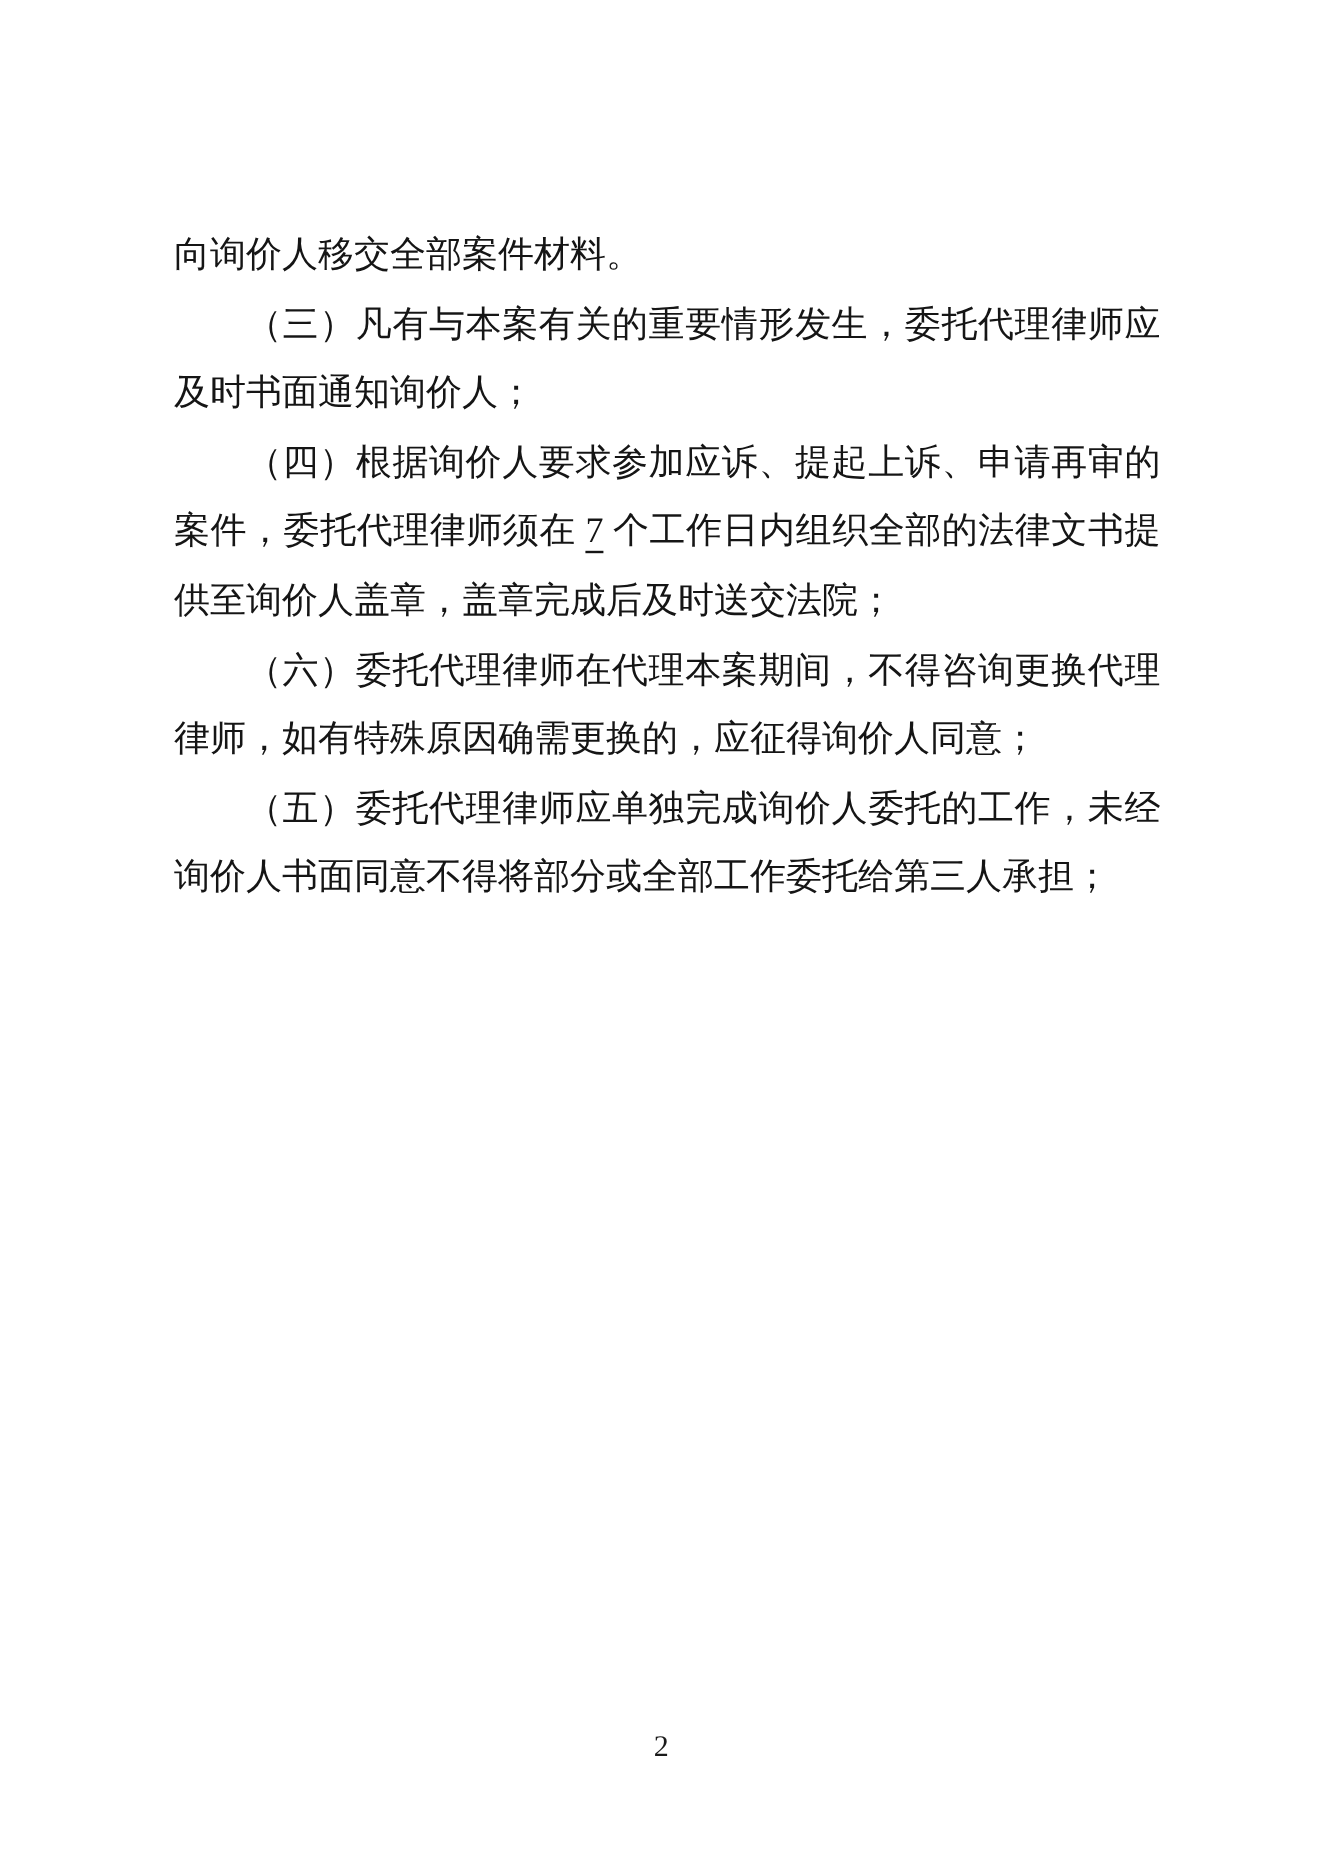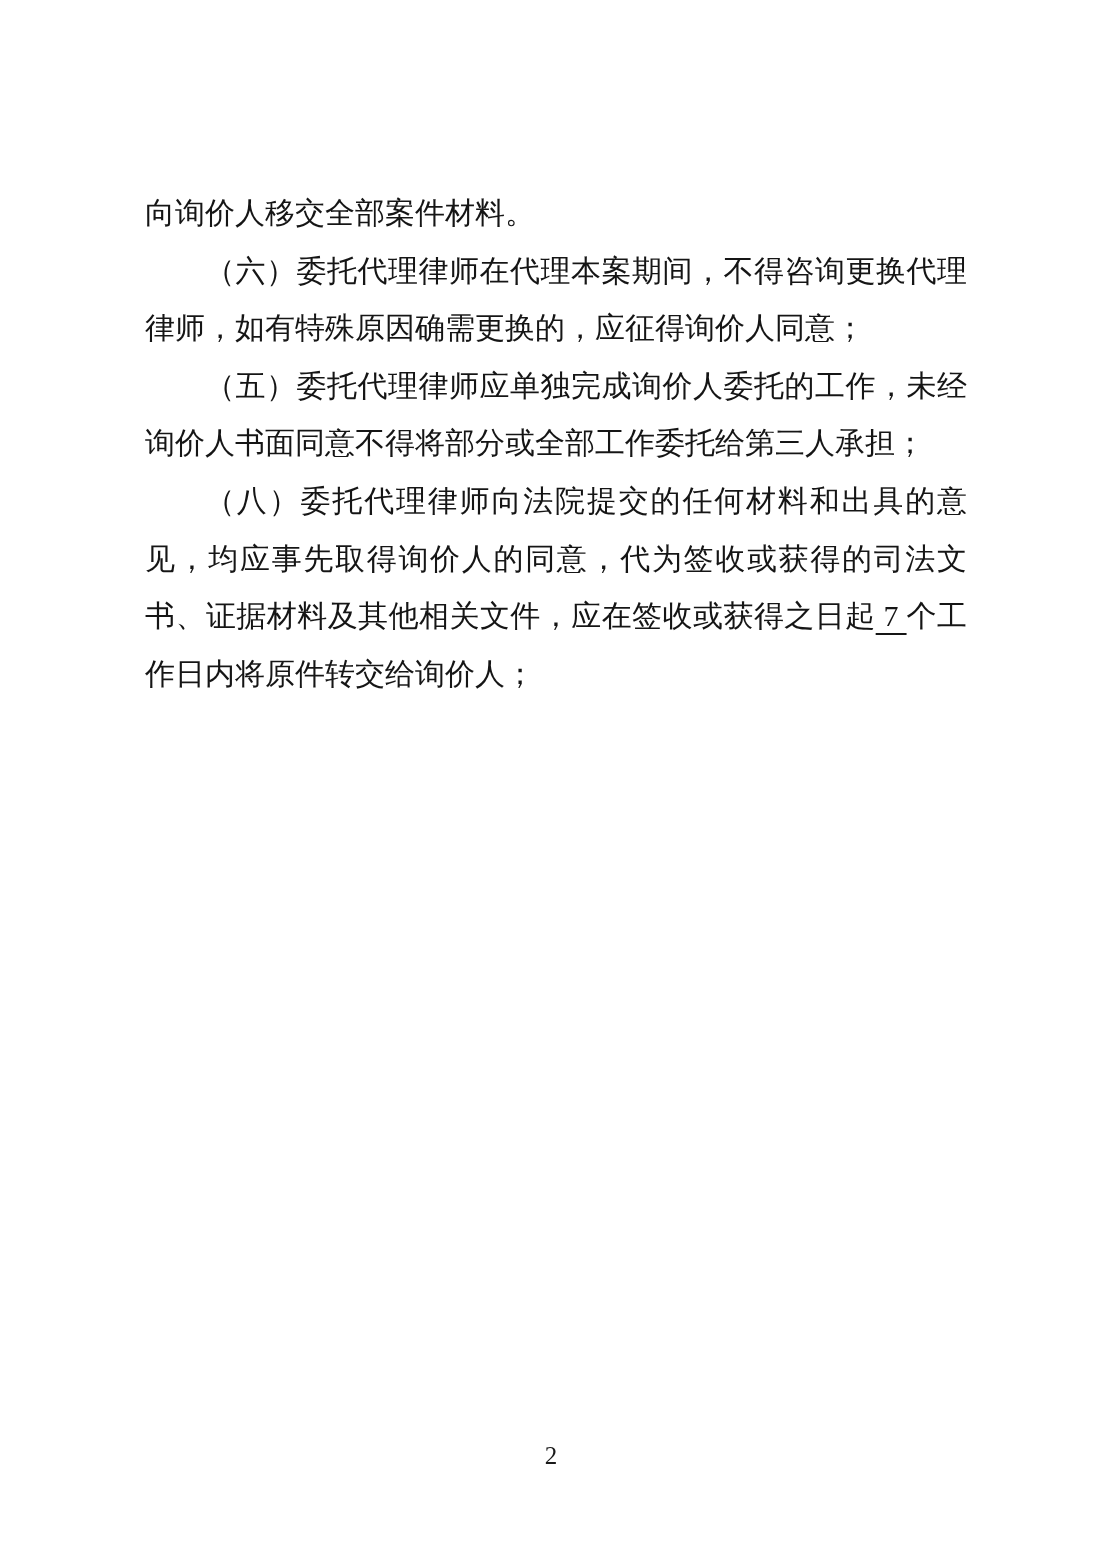--- a/index.html
+++ b/index.html
@@ -48,20 +48,21 @@
     line-height: 32px;
     color: #1a1a1a;
   }
 </style>
 </head>
 <body>
 
 <div class="page">
   <main class="content">
       <p><span>向询价人移交全部案件材料。</span></p>
+      <p class="indent"><span>（三）凡有与本案有关的重要情形发生，委托代理律师应及时书面通知询价人；</span></p>
+      <p class="indent"><span>（四）根据询价人要求参加应诉、提起上诉、申请再审的案件，委托代理律师须在 </span><span class="u">7</span><span> 个工作日内组织全部的法律文书提供至询价人盖章，盖章完成后及时送交法院；</span></p>
       <p class="indent"><span>（六）委托代理律师在代理本案期间，不得咨询更换代理律师，如有特殊原因确需更换的，应征得询价人同意；</span></p>
       <p class="indent"><span>（五）委托代理律师应单独完成询价人委托的工作，未经询价人书面同意不得将部分或全部工作委托给第三人承担；</span></p>
-      <p class="indent"><span>（八）委托代理律师向法院提交的任何材料和出具的意见，均应事先取得询价人的同意，代为签收或获得的司法文书、证据材料及其他相关文件，应在签收或获得之日起</span><span class="u"> 7 </span><span>个工作日内将原件转交给询价人；</span></p>
     </main>
   <div class="footer">
     <span>2</span>
   </div>
 </div>
 
 </body></html>

